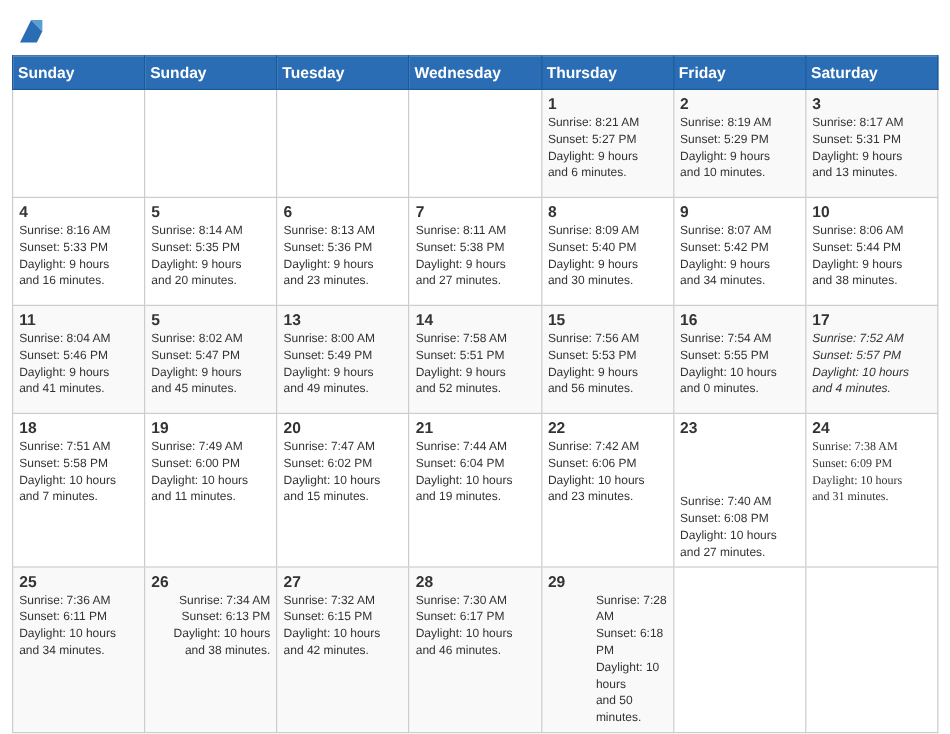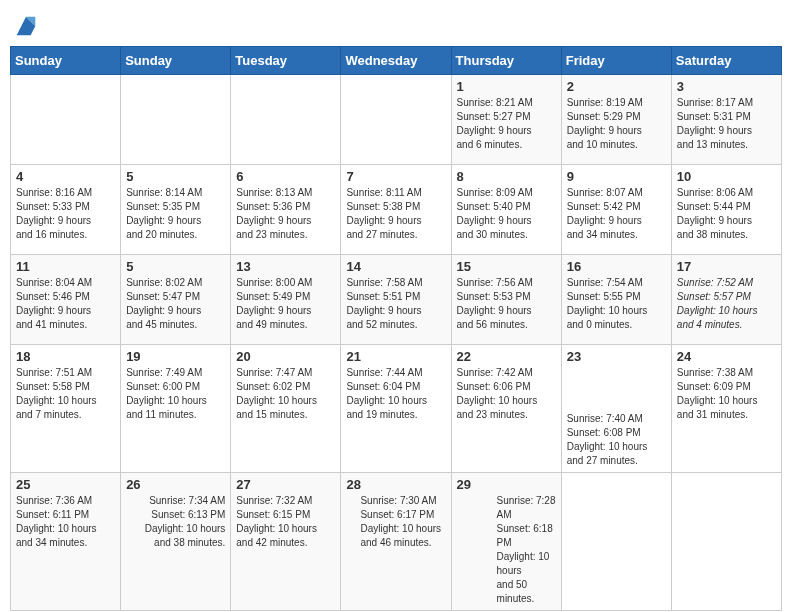--- a/index.html
+++ b/index.html
@@ -294,21 +294,21 @@
         </td>
         <td>
           <span class="day-number">23</span>
           <div class="day-info" style="white-space: pre-line; margin-top: 48px;">Sunrise: 7:40 AM
 Sunset: 6:08 PM
 Daylight: 10 hours
 and 27 minutes.</div>
         </td>
         <td>
           <span class="day-number">24</span>
-          <div class="day-info" style="white-space: pre-line;">Sunrise: 7:38 AM
+          <div class="day-info" style="white-space: pre-line; font-family: Liberation Serif, serif;">Sunrise: 7:38 AM
 Sunset: 6:09 PM
 Daylight: 10 hours
 and 31 minutes.</div>
         </td>
       </tr>
       <tr>
         <td>
           <span class="day-number">25</span>
           <div class="day-info" style="white-space: pre-line;">Sunrise: 7:36 AM
 Sunset: 6:11 PM
@@ -324,21 +324,21 @@
         </td>
         <td>
           <span class="day-number">27</span>
           <div class="day-info" style="white-space: pre-line;">Sunrise: 7:32 AM
 Sunset: 6:15 PM
 Daylight: 10 hours
 and 42 minutes.</div>
         </td>
         <td>
           <span class="day-number">28</span>
-          <div class="day-info" style="white-space: pre-line; margin-left: 14px;">Sunrise: 7:30 AM
+          <div class="day-info" style="white-space: pre-line;">Sunrise: 7:30 AM
 Sunset: 6:17 PM
 Daylight: 10 hours
 and 46 minutes.</div>
         </td>
         <td>
           <span class="day-number">29</span>
           <div class="day-info" style="white-space: pre-line; margin-left: 40px;">Sunrise: 7:28 AM
 Sunset: 6:18 PM
 Daylight: 10 hours
 and 50 minutes.</div>

